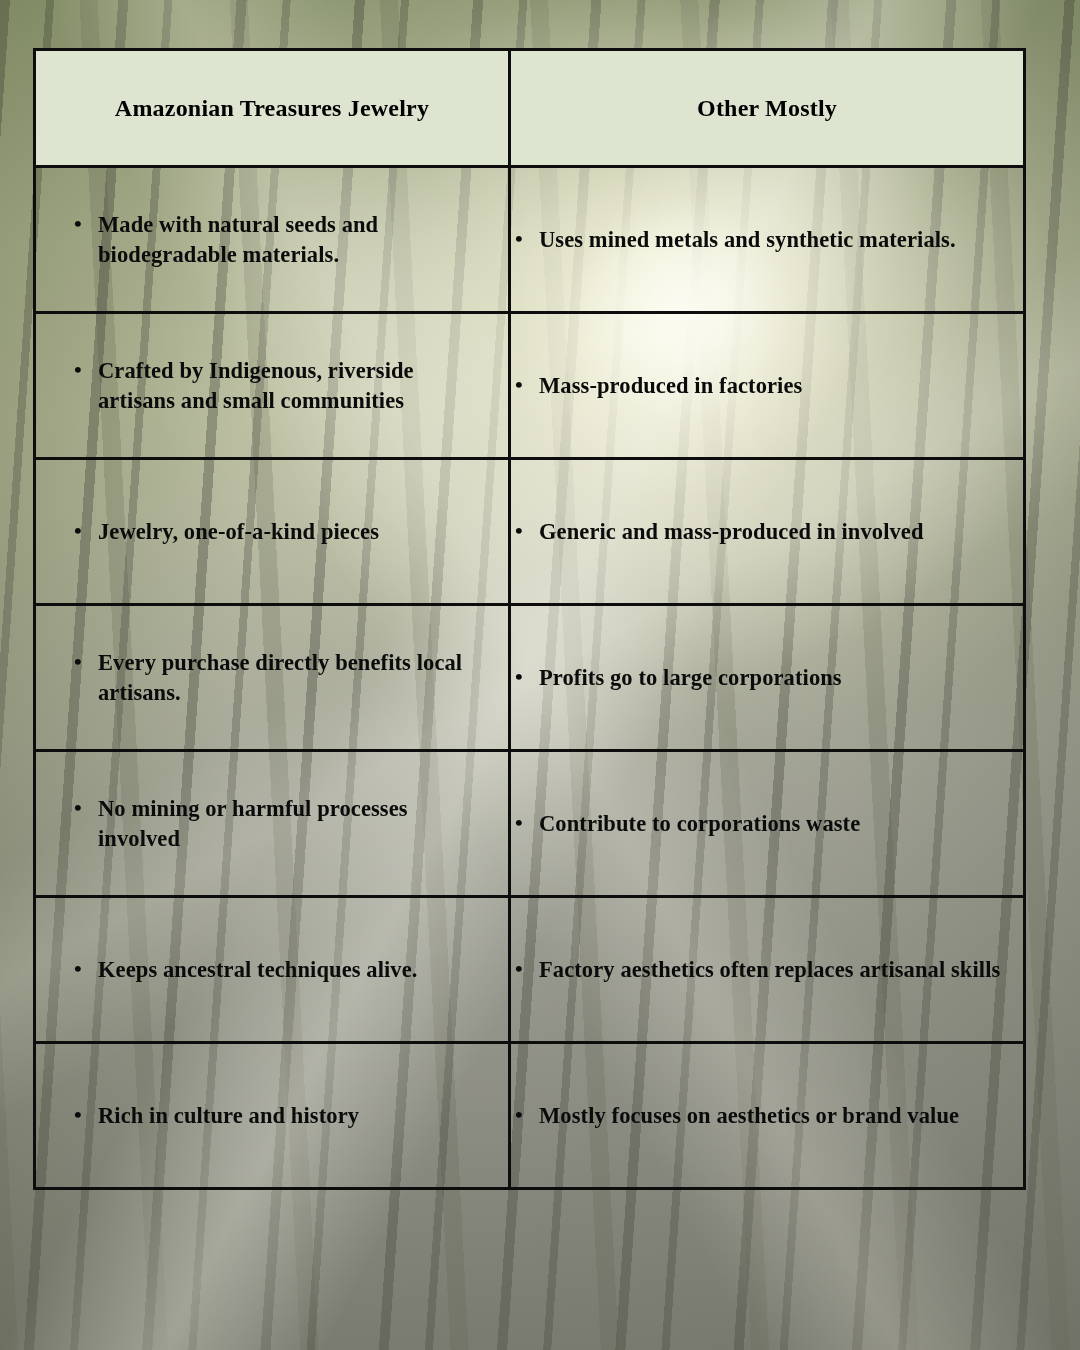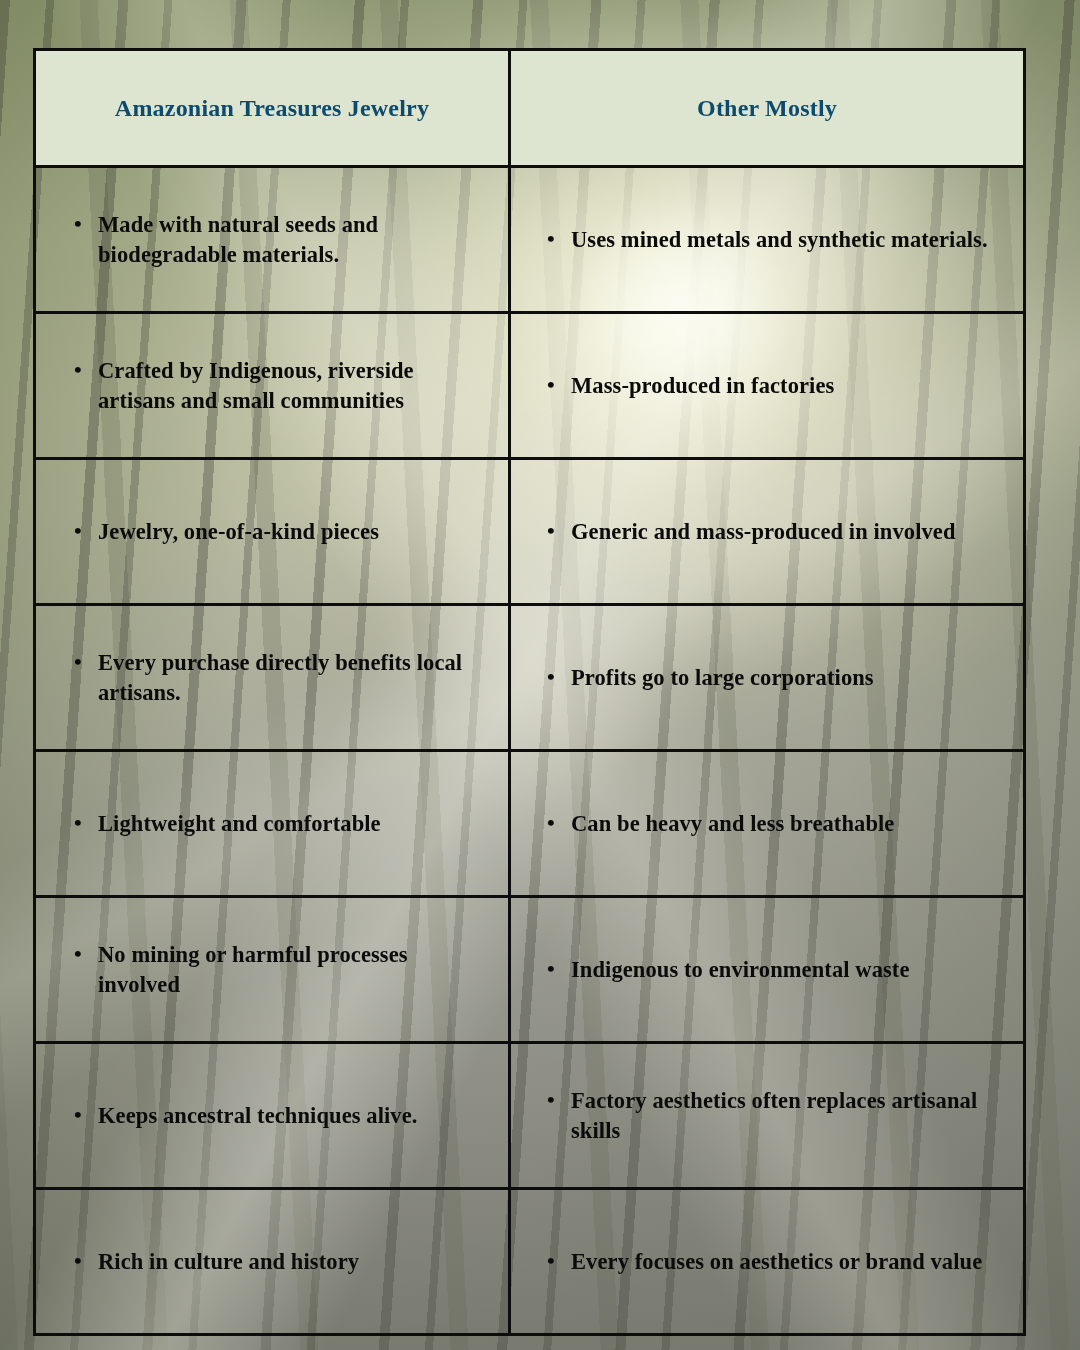--- a/index.html
+++ b/index.html
@@ -76,21 +76,21 @@
   table.compare td {
     border: 3px solid #0d0d0d;
     vertical-align: middle;
   }
   table.compare th {
     background: #dde5d0;
     height: 112px;
     text-align: center;
     font-size: 24px;
     font-weight: bold;
-    color: #0c4a6e;
+    color: #000000;
     letter-spacing: 0.2px;
   }
   table.compare td {
     height: 143px;
     padding: 0;
     background: transparent;
   }
   td.cell-left { width: 470px; margin-left: 44px; }
   td.cell-right { width: 510px; }
   th.head-left { width: 470px; }
@@ -111,21 +111,21 @@
   }
   ul.bullets li::before {
     content: "\2022";
     position: absolute;
     left: -24px;
     top: -1px;
     font-size: 22px;
     line-height: 1.33;
   }
   .row-right ul.bullets {
-    padding-left: 60px;
+    padding-left: 28px;
   }
 </style>
 </head>
 <body>
 
 <div class="page">
   <div class="bg"></div>
   <div class="bg-haze"></div>
   <div class="bg-streaks"></div>
 
@@ -182,38 +182,26 @@
           </td>
           <td class="cell-right row-right">
             <ul class="bullets">
               <li>Profits go to large corporations</li>
             </ul>
           </td>
         </tr>
         <tr>
           <td class="cell-left row-left">
             <ul class="bullets">
-              <li>Lightweight and comfortable</li>
-            </ul>
-          </td>
-          <td class="cell-right row-right">
-            <ul class="bullets">
-              <li>Can be heavy and less breathable</li>
-            </ul>
-          </td>
-        </tr>
-        <tr>
-          <td class="cell-left row-left">
-            <ul class="bullets">
               <li>No mining or harmful processes involved</li>
             </ul>
           </td>
           <td class="cell-right row-right">
             <ul class="bullets">
-              <li>Indigenous to environmental waste</li>
+              <li>Contribute to corporations waste</li>
             </ul>
           </td>
         </tr>
         <tr>
           <td class="cell-left row-left">
             <ul class="bullets">
               <li>Keeps ancestral techniques alive.</li>
             </ul>
           </td>
           <td class="cell-right row-right">
@@ -223,20 +211,20 @@
           </td>
         </tr>
         <tr>
           <td class="cell-left row-left">
             <ul class="bullets">
               <li>Rich in culture and history</li>
             </ul>
           </td>
           <td class="cell-right row-right">
             <ul class="bullets">
-              <li>Every focuses on aesthetics or brand value</li>
+              <li>Mostly focuses on aesthetics or brand value</li>
             </ul>
           </td>
         </tr>
       </tbody>
     </table>
   </div>
 </div>
 
 </body></html>

